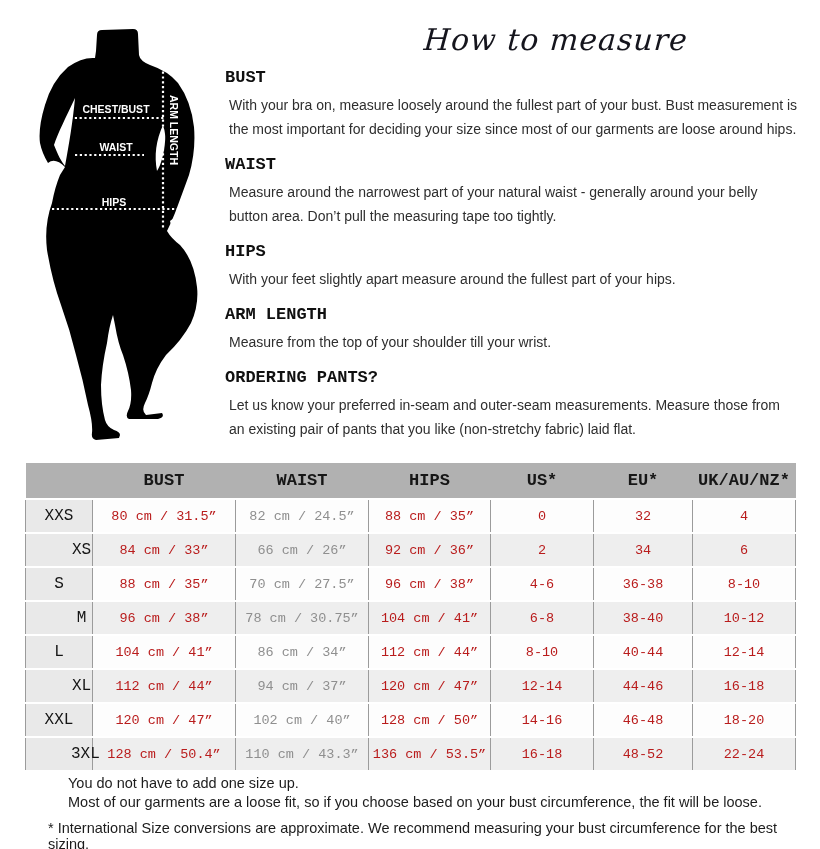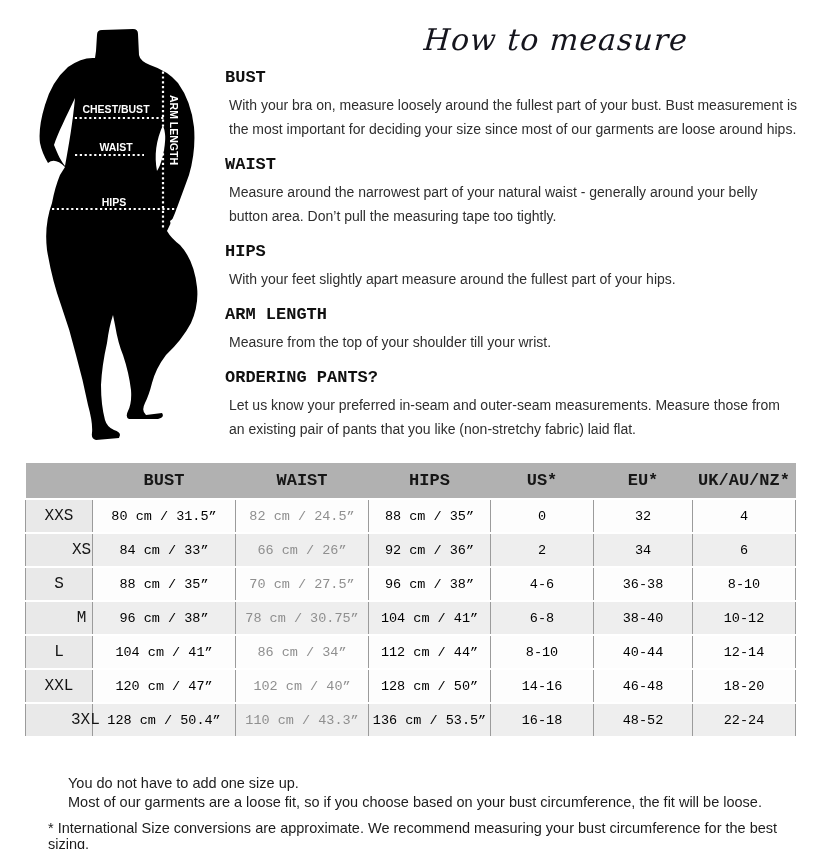--- a/index.html
+++ b/index.html
@@ -30,21 +30,21 @@
     border-collapse:collapse;table-layout:fixed;
     font-family:"Liberation Mono","DejaVu Sans Mono",monospace;
   }
   table.size th{
     background:#b1b1b1;border:none;height:35px;
     font-size:17px;font-weight:700;color:#161616;text-align:center;padding:0;
   }
   table.size td{
     border:1px solid #9b9b9b;border-top:2px solid #ffffff;border-bottom:2px solid #ffffff;
     height:32px;text-align:center;vertical-align:middle;padding:0;
-    font-size:13.5px;color:#000000;background:#fdfdfd;
+    font-size:13.5px;color:#b91c1c;background:#fdfdfd;
   }
   table.size td.rowlabel{background:#e9e9e9;font-size:16px;color:#141414;}
   table.size tr.alt td{background:#eeeeee;}
   table.size tr.alt td.rowlabel{background:#e9e9e9;padding-left:45px;}
   table.size td.waist{color:#8f8f8f;}
   
   .note1{position:absolute;left:68px;top:774px;font-size:14.5px;line-height:19px;color:#1c1c1c;}
   .note2{position:absolute;left:48px;top:820px;font-size:14.5px;color:#1c1c1c;width:765px;}
 </style>
 </head>
@@ -205,20 +205,29 @@
     </tr>
     <tr>
       <td class="rowlabel">L</td>
       <td>104 cm / 41”</td>
       <td class="waist">86 cm / 34”</td>
       <td>112 cm / 44”</td>
       <td>8-10</td>
       <td>40-44</td>
       <td>12-14</td>
     </tr>
+    <tr class="alt">
+      <td class="rowlabel">XL</td>
+      <td>112 cm / 44”</td>
+      <td class="waist">94 cm / 37”</td>
+      <td>120 cm / 47”</td>
+      <td>12-14</td>
+      <td>44-46</td>
+      <td>16-18</td>
+    </tr>
     <tr>
       <td class="rowlabel">XXL</td>
       <td>120 cm / 47”</td>
       <td class="waist">102 cm / 40”</td>
       <td>128 cm / 50”</td>
       <td>14-16</td>
       <td>46-48</td>
       <td>18-20</td>
     </tr>
     <tr class="alt">

